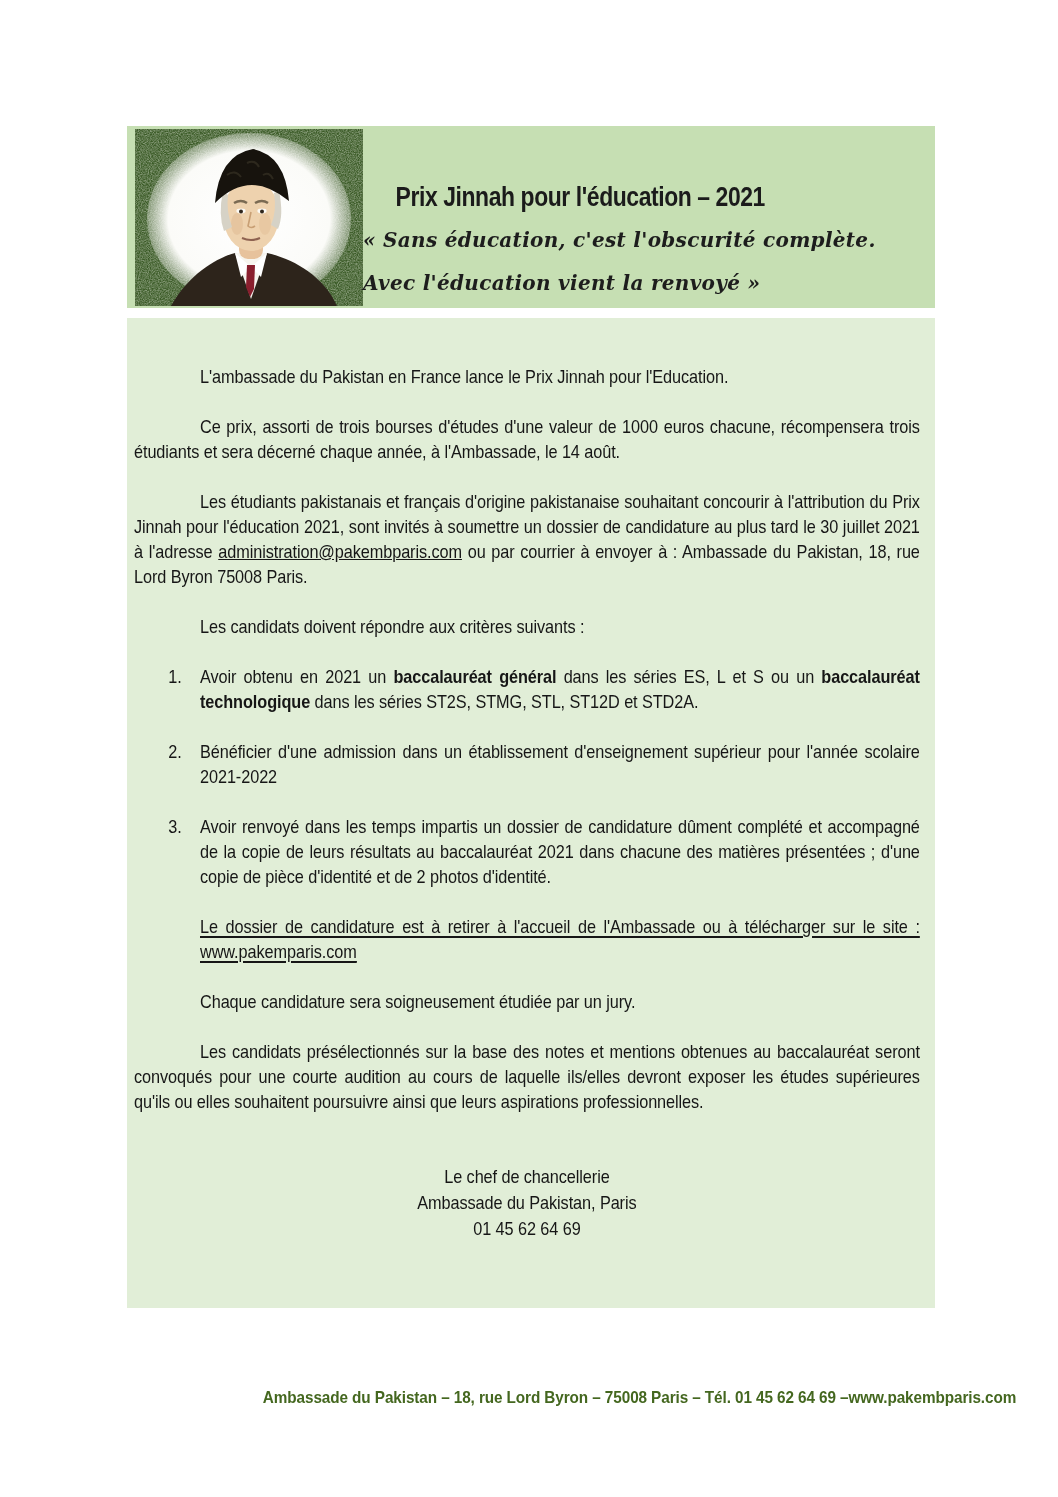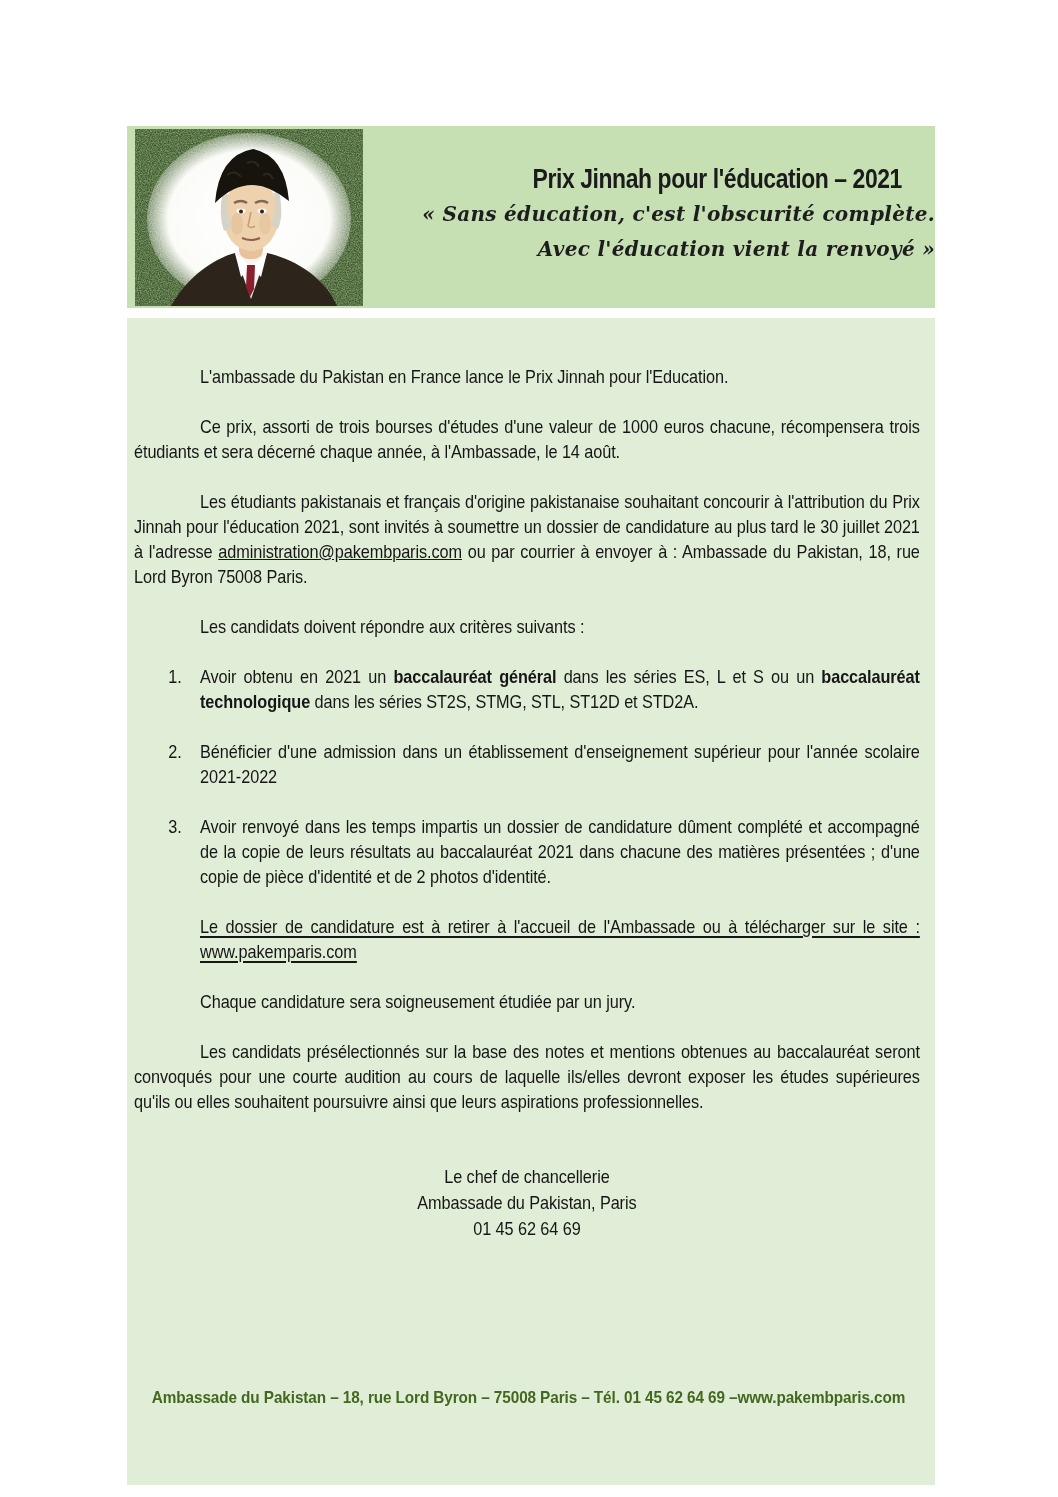--- a/index.html
+++ b/index.html
@@ -10,34 +10,34 @@
   .page { position: relative; width: 1058px; height: 1497px; background: #ffffff; }
 
   
   .header-band {
     position: absolute; left: 127px; top: 126px; width: 808px; height: 182px;
     background: #c6dfb3; display: flex;
   }
   .portrait { flex: none; width: 228px; height: 177px; margin: 3px 0 2px 8px; }
   .portrait svg { display: block; }
   .header-right {
-    flex: 1; display: flex; flex-direction: column; align-items: flex-end;
-    padding-top: 38px;
+    flex: 1; display: flex; flex-direction: column; align-items: flex-start;
+    padding-top: 56px;
   }
   .doc-title { font-size: 27px; font-weight: bold; letter-spacing: -0.5px; white-space: nowrap; color: #1b1b1b; }
   .doc-title .cond { display: inline-block; transform: scaleX(0.85); }
   .doc-quote {
     font-family: "DejaVu Serif", serif; font-style: italic; font-weight: bold;
-    font-size: 20px; line-height: 31px; margin-top: 4px; color: #1d1d1d;
+    font-size: 20px; line-height: 31px; margin-top: 12px; color: #1d1d1d;
     letter-spacing: 0.3px; white-space: nowrap;
   }
 
   
   .content {
-    position: absolute; left: 127px; top: 318px; width: 808px; height: 1167px;
+    position: absolute; left: 127px; top: 318px; width: 808px; height: 990px;
     background: #e1eed7; padding: 46px 15px 0 7px; box-sizing: border-box;
     overflow: hidden;
   }
   .scaled {
     width: 893px; transform: scaleX(0.88); transform-origin: left top;
     font-size: 18.5px; line-height: 25px; letter-spacing: -0.1px;
   }
   .pblock { margin: 25px 0 0 0; text-indent: 75px; }
   .scaled > :first-child { margin-top: 0; }
   .justify { text-align: justify; }
@@ -45,21 +45,21 @@
   .li .num { position: absolute; left: 39px; top: 0; }
   .indent-block {
     margin: 25px 0 0 75px; text-decoration: underline;
     text-underline-offset: 3px; text-decoration-thickness: 1.5px;
   }
   a { color: inherit; text-decoration: underline; cursor: pointer; }
   .signature { margin-top: 50px; text-align: center; line-height: 26px; text-indent: 0; }
 
   
   .footer {
-    position: absolute; left: 0; top: 1388px; width: 1058px; text-align: center;
+    position: absolute; left: 0; top: 1388px; width: 1058px; text-align: right;
     color: #44671f; font-weight: bold; font-size: 17px; letter-spacing: -0.1px;
   }
   .footer .cond { display: inline-block; transform: scaleX(0.9); white-space: nowrap; }
 </style>
 </head>
 <body>
 
 <div class="page">
 
   <div class="header-band">

